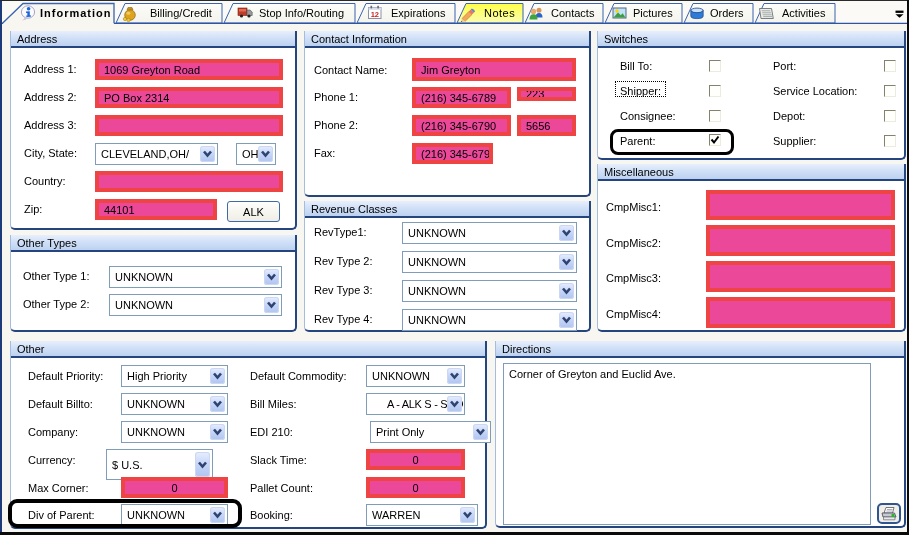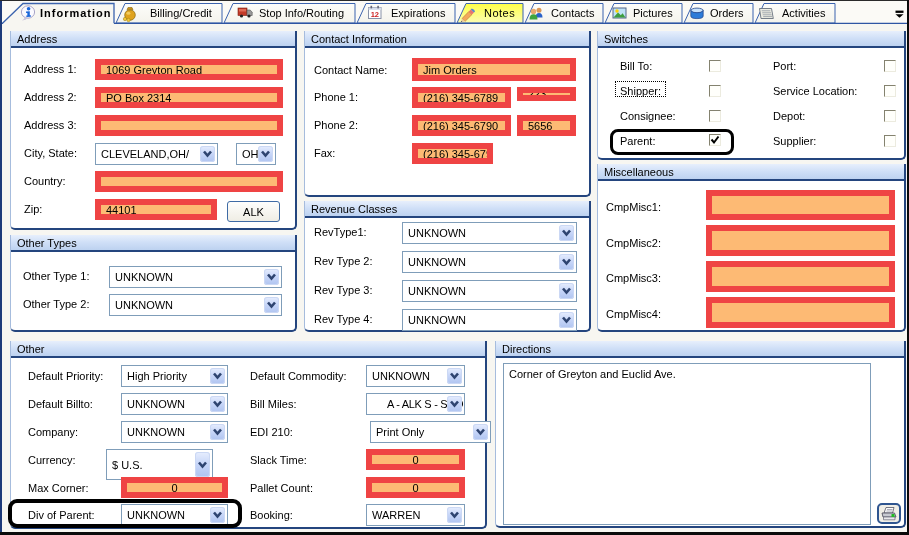--- a/index.html
+++ b/index.html
@@ -1,19 +1,19 @@
 <!DOCTYPE html>
 <html><head><meta charset="utf-8"><style>
 *{margin:0;padding:0;box-sizing:border-box}
 html,body{width:909px;height:535px;overflow:hidden;background:#F7F6F1;font-family:"Liberation Sans",sans-serif}
 .abs{position:absolute}
 .g{position:absolute;background:#fff;border-left:1px solid #A6BCDD;border-right:2px solid #24457E;border-bottom:2px solid #24457E;border-radius:0 0 5px 5px}
 .hd{position:absolute;top:0;left:0;right:0;height:17px;background:linear-gradient(180deg,#E7EFFC 0%,#CFDFF7 50%,#BDD2F0 100%);border-bottom:2px solid #24457E;font-size:11px;line-height:14px;padding:1px 0 0 6px;color:#000;white-space:nowrap}
 .lb{position:absolute;font-size:11px;line-height:11px;color:#000;white-space:nowrap}
-.in{position:absolute;background:#fdba74;border:6px solid #ef4444;font-size:11px;color:#000;padding-left:5px;display:flex;align-items:center;white-space:nowrap;overflow:hidden}
+.in{position:absolute;background:#ec4899;border:4px solid #ef4444;font-size:11px;color:#000;padding-left:5px;display:flex;align-items:center;white-space:nowrap;overflow:hidden}
 .ctr{justify-content:center;padding-left:0}
 .cb{position:absolute;background:#fff;border:1px solid #7F9DB9;font-size:11px;color:#000;padding-left:5px;display:flex;align-items:center;white-space:nowrap;overflow:hidden}
 .bt{position:absolute;top:2px;right:2px;bottom:2px;width:15px;border-radius:3px;background:linear-gradient(180deg,#E7EEFE 0%,#C6D5F8 50%,#AFC4F0 100%);box-shadow:inset 0 0 0 1px #CBD8F4;display:flex;align-items:center;justify-content:center}
 .ck{position:absolute;width:12px;height:12px;background:#FFFFFB;border:1px solid;border-color:#84826F #ECEBDF #ECEBDF #84826F}
 </style></head>
 <body>
 
 <svg class="abs" style="left:0;top:0" width="909" height="24" xmlns="http://www.w3.org/2000/svg">
 <defs>
 <linearGradient id="yg" x1="0" y1="0" x2="0" y2="1">
@@ -157,21 +157,21 @@
       </svg>
     </span></div>
 <div class="lb" style="left:23px;top:299px">Other Type 2:</div>
 <div class="cb" style="left:109px;top:294px;width:173px;height:22px">UNKNOWN<span class="bt">
       <svg width="11" height="8">
         <path d="M2,1.5 L5.5,5.5 L9,1.5" fill="none" stroke="#2E4470" stroke-width="2.6"></path>
       </svg>
     </span></div>
 
 <div class="lb" style="left:314px;top:65px">Contact Name:</div>
-<div class="in" style="left:412px;top:58px;width:164px;height:23px">Jim Orders</div>
+<div class="in" style="left:412px;top:58px;width:164px;height:23px">Jim Greyton</div>
 <div class="lb" style="left:314px;top:92px">Phone 1:</div>
 <div class="in" style="left:412px;top:87px;width:99px;height:21px">(216) 345-6789</div>
 <div class="in" style="left:517px;top:87px;width:59px;height:14px">223</div>
 <div class="lb" style="left:314px;top:120px">Phone 2:</div>
 <div class="in" style="left:412px;top:115px;width:99px;height:21px">(216) 345-6790</div>
 <div class="in" style="left:517px;top:115px;width:59px;height:21px">5656</div>
 <div class="lb" style="left:314px;top:148px">Fax:</div>
 <div class="in" style="left:412px;top:143px;width:81px;height:21px">(216) 345-6791</div>
 
 <div class="lb" style="left:314px;top:227px">RevType1:</div>
@@ -279,21 +279,21 @@
 <div class="in ctr" style="left:121px;top:477px;width:107px;height:21px">0</div>
 <div class="lb" style="left:250px;top:483px">Pallet Count:</div>
 <div class="in ctr" style="left:366px;top:477px;width:99px;height:21px">0</div>
 <div class="lb" style="left:28px;top:510px">Div of Parent:</div>
 <div class="cb" style="left:121px;top:504px;width:107px;height:22px">UNKNOWN<span class="bt">
       <svg width="11" height="8">
         <path d="M2,1.5 L5.5,5.5 L9,1.5" fill="none" stroke="#2E4470" stroke-width="2.6"></path>
       </svg>
     </span></div>
 <div class="lb" style="left:250px;top:510px">Booking:</div>
-<div class="cb" style="left:366px;top:504px;width:99px;height:22px">WARREN<span class="bt">
+<div class="cb" style="left:366px;top:504px;width:112px;height:22px">WARREN<span class="bt">
       <svg width="11" height="8">
         <path d="M2,1.5 L5.5,5.5 L9,1.5" fill="none" stroke="#2E4470" stroke-width="2.6"></path>
       </svg>
     </span></div>
 <div class="abs" style="left:8px;top:499px;width:234px;height:29px;border:4px solid #000;border-radius:9px"></div>
 
 <div class="abs" style="left:503px;top:363px;width:368px;height:162px;background:#fff;border:1px solid #7F9DB9;font-size:11px;padding:4px 5px">Corner of Greyton and Euclid Ave.</div>
 <div class="abs" style="left:877px;top:503px;width:24px;height:21px;border:2px solid #2F5590;border-radius:5px;background:#F0EEE7">
 <svg width="20" height="17" style="position:absolute;left:0;top:0">
 <path d="M5,8 L7,2.5 L15,2.5 L13.5,8 Z" fill="#FCFCFC" stroke="#556" stroke-width="0.8"></path>

